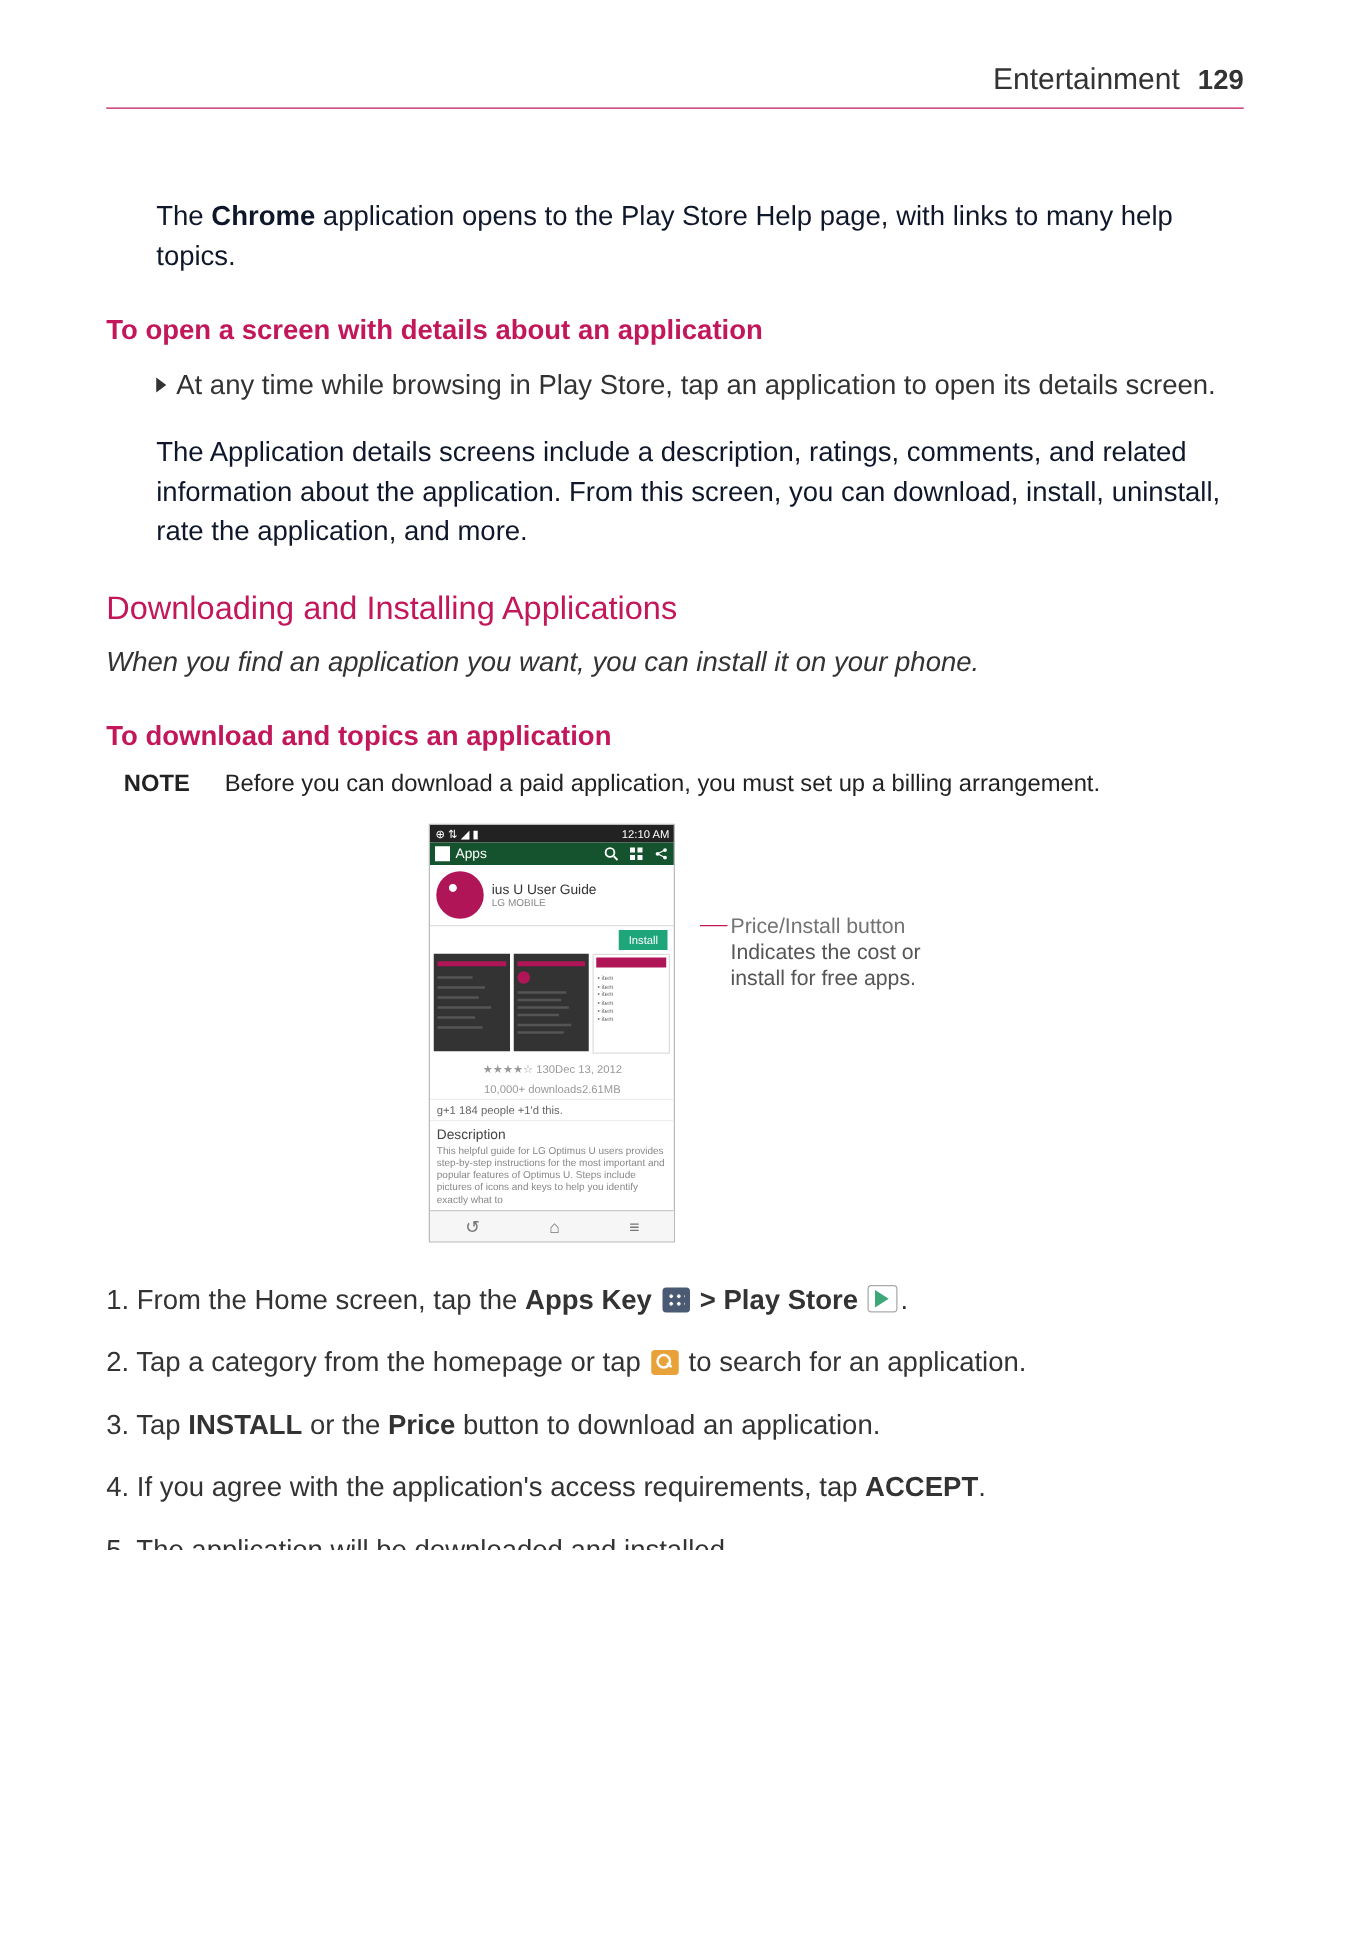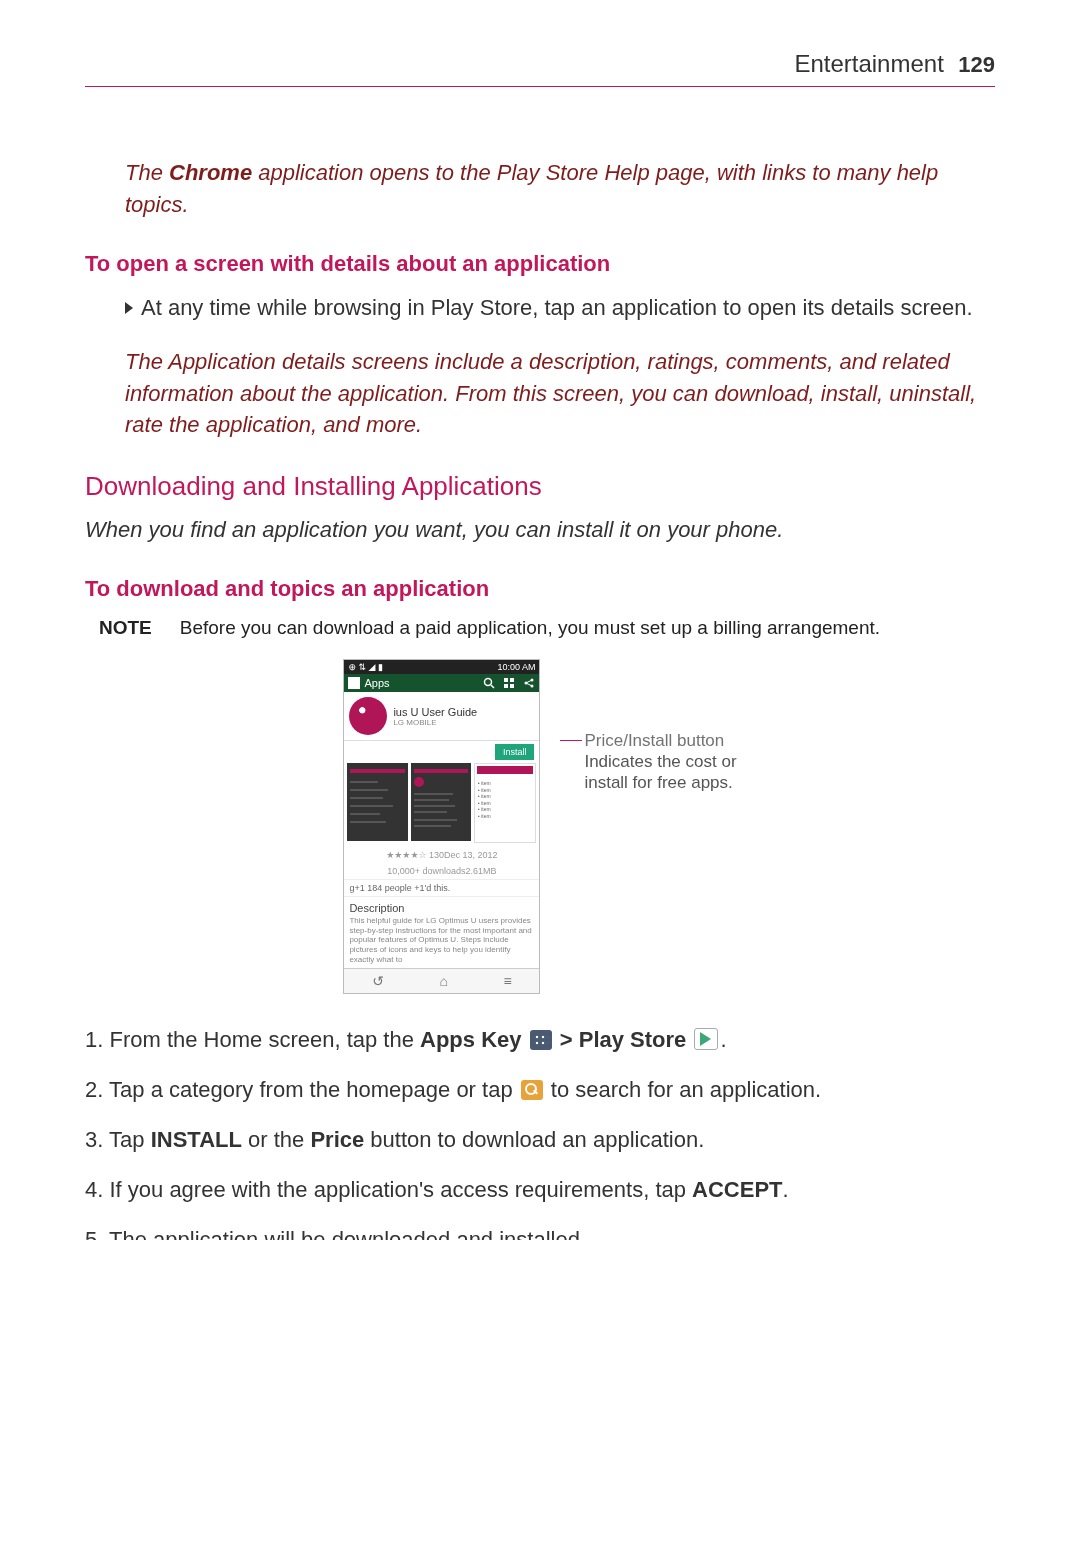--- a/index.html
+++ b/index.html
@@ -28,24 +28,23 @@
     font-weight: normal;
   }
   .page-num {
     font-size: 22px;
     color: #333;
     font-weight: bold;
     margin-left: 10px;
   }
   .body-text {
     font-size: 22px;
-    color: #7f1d1d;
+    color: #0f172a;
     line-height: 1.45;
     margin: 0 0 30px 40px;
-    font-style: italic;
   }
   .sub-heading {
     color: #c2185b;
     font-size: 22px;
     font-weight: bold;
     margin: 0 0 15px 0;
   }
   .bullet-block {
     margin: 0 0 22px 40px;
     font-size: 22px;
@@ -330,21 +329,21 @@
 
   <div class="note-row">
     <div class="note-label">NOTE</div>
     <div class="note-text">Before you can download a paid application, you must set up a billing arrangement.</div>
   </div>
 
   <div class="figure-area">
     <div class="phone-shot">
       <div class="status-bar">
         <span>⊕ ⇅ ◢ ▮</span>
-        <span>10:00 AM</span>
+        <span>12:10 AM</span>
       </div>
       <div class="app-head">
         <span class="shop-icon"></span>
         <span>Apps</span>
         <span class="spacer"></span>
         <span class="hicon">
           <svg width="12" height="12">
               <circle cx="5" cy="5" r="3.5" stroke="#fff" stroke-width="1.5" fill="none"></circle>
               <line x1="8" y1="8" x2="11" y2="11" stroke="#fff" stroke-width="1.5"></line>
             </svg>

